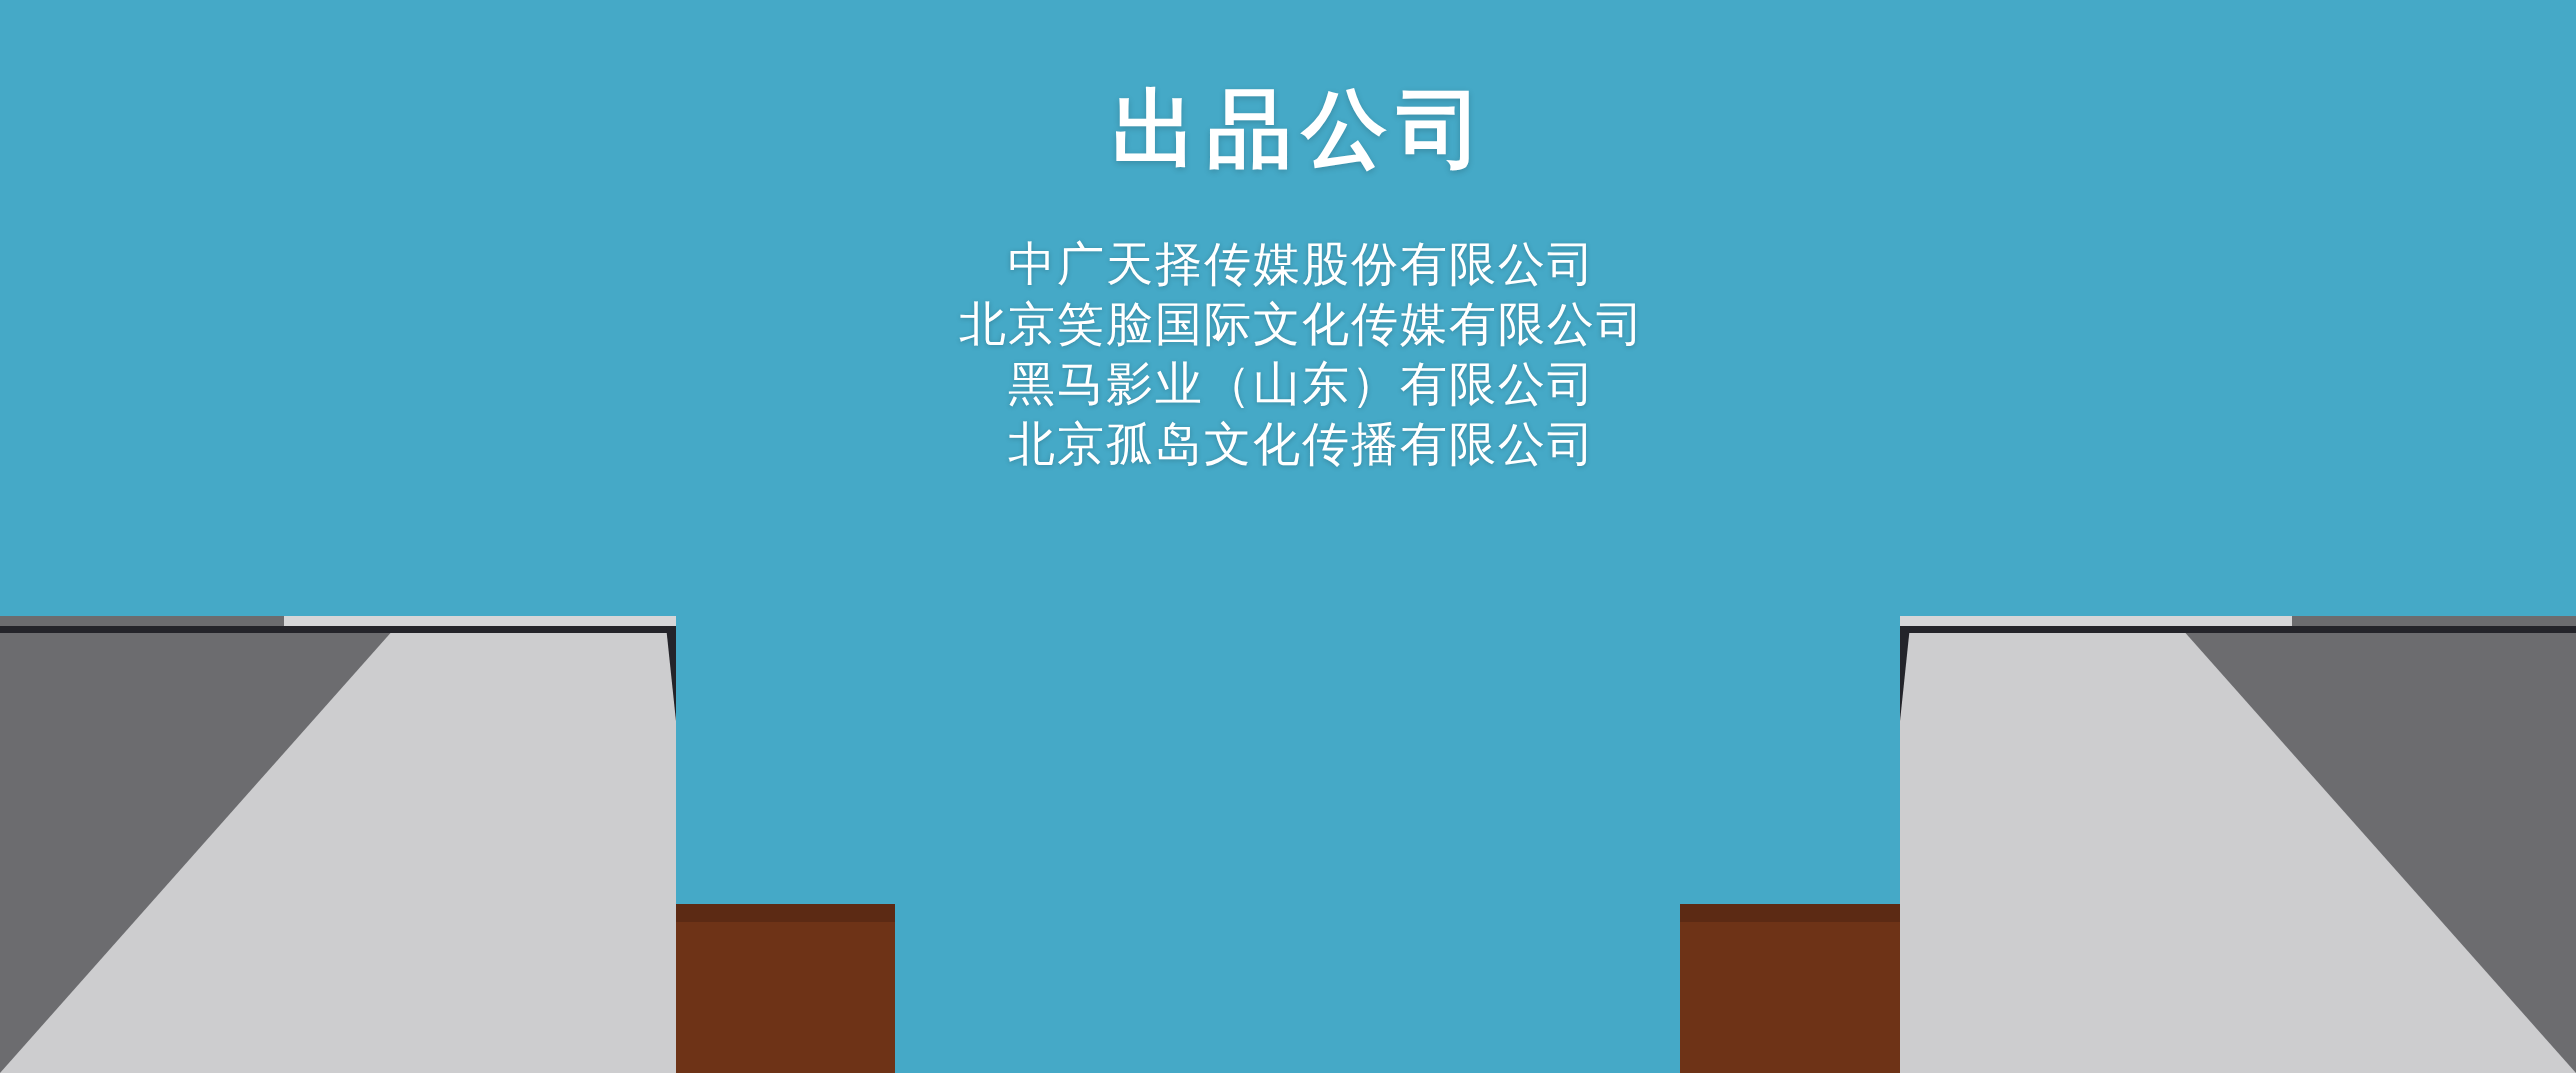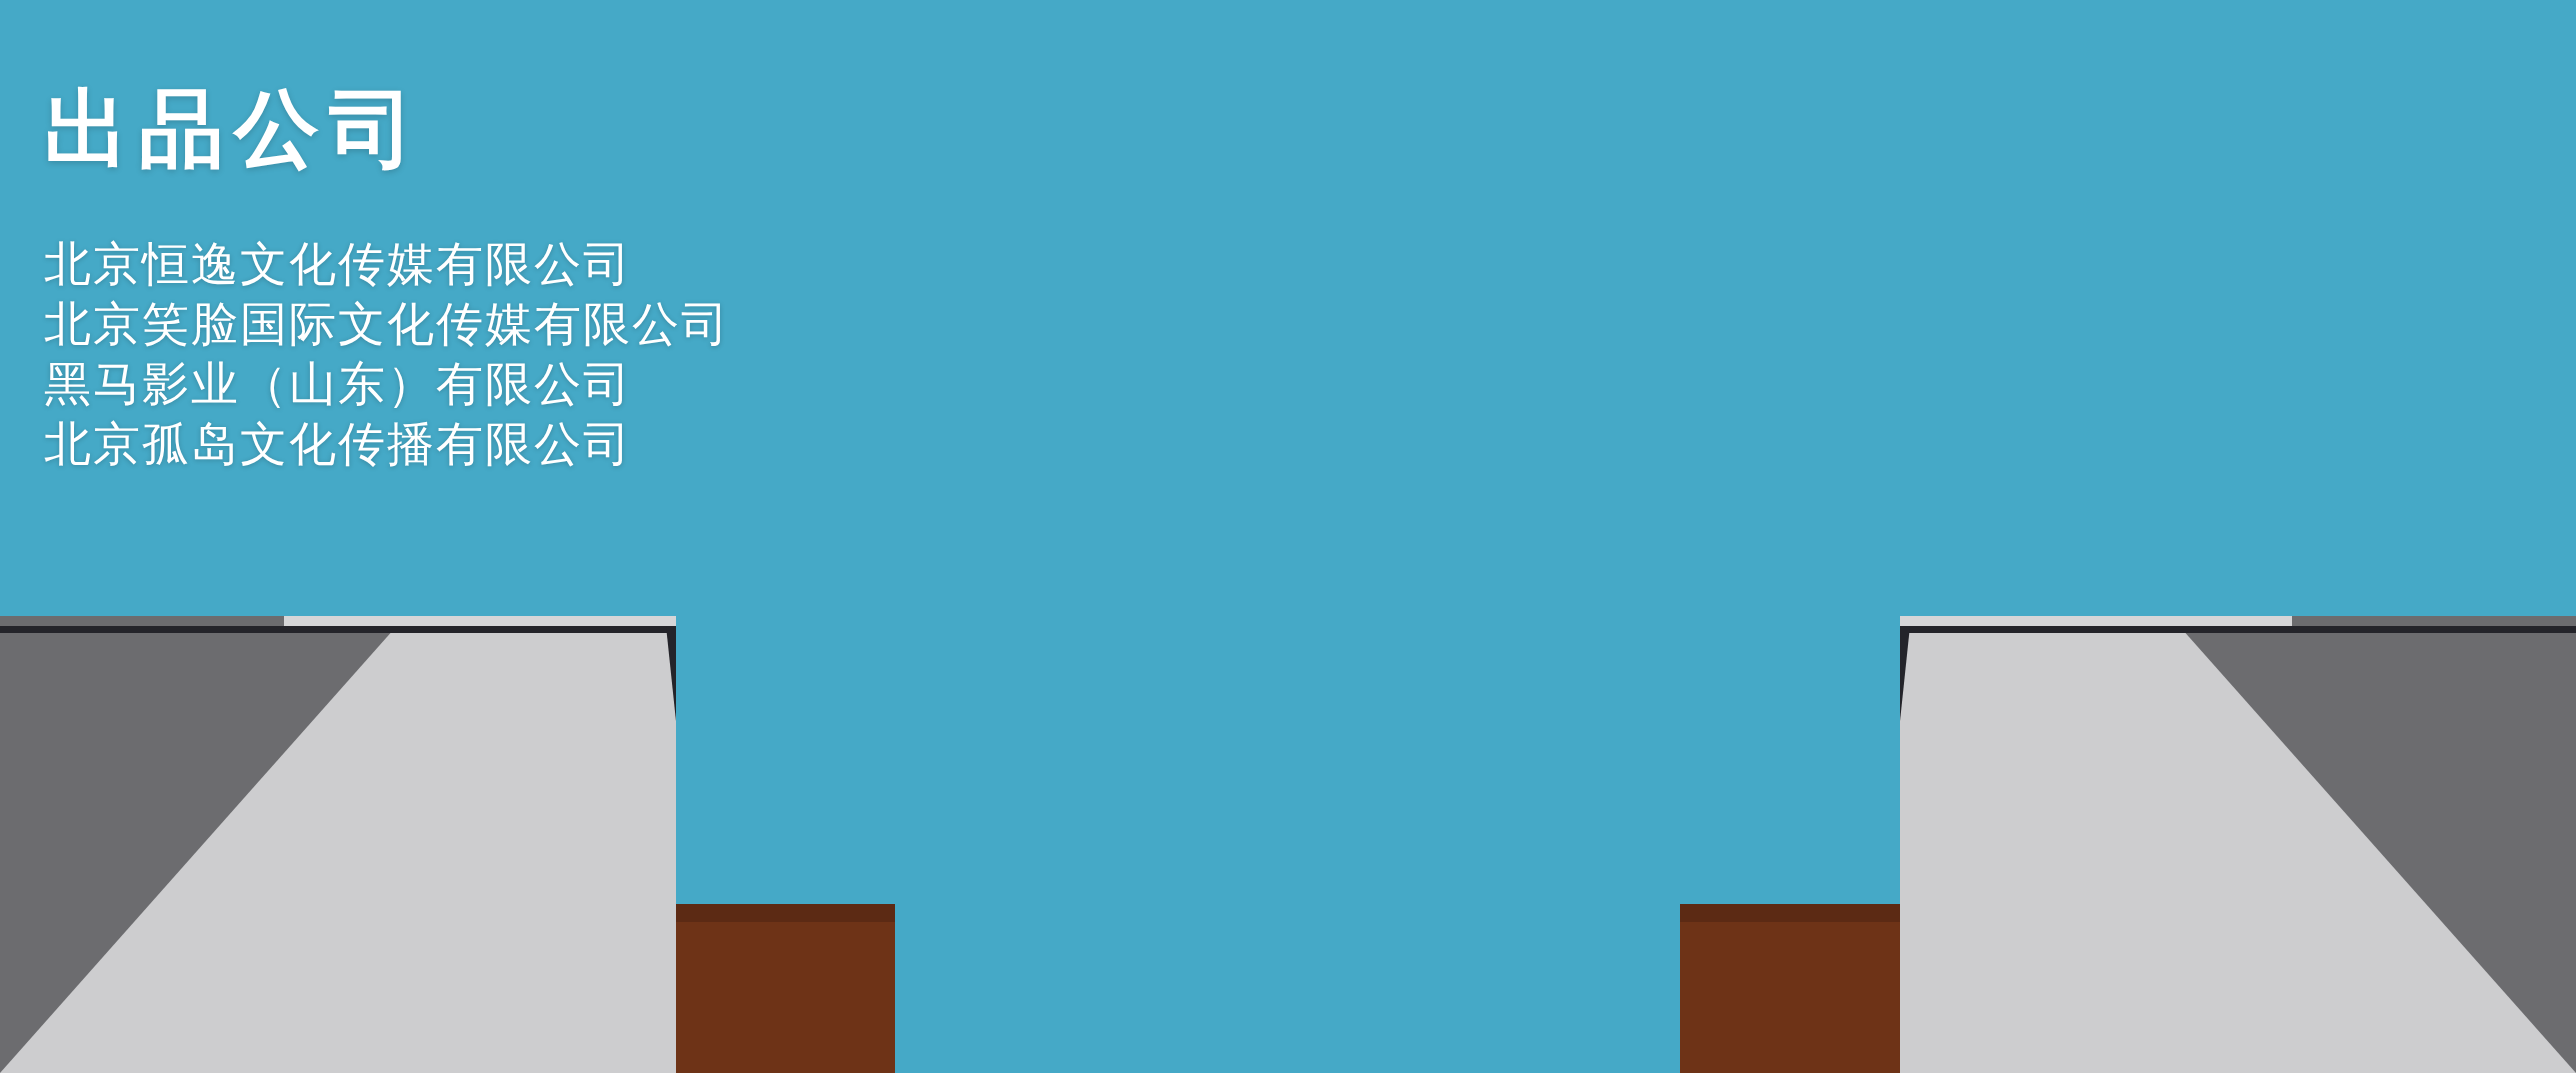--- a/index.html
+++ b/index.html
@@ -93,21 +93,21 @@
     background: #24242a;
   }
   .block.left  .block-edge { right: 0px; transform: skewX(6deg); transform-origin: top; }
   .block.right .block-edge { left: 0px;  transform: skewX(-6deg); transform-origin: top; }
 
   
   .content {
     position: absolute;
     left: 0; right: 16px;
     top: 0;
-    text-align: left;
+    text-align: center;
     pointer-events: none;
     margin-left: 44px;
   }
   .credits-title {
     margin: 0;
     padding-top: 87px;
     font-family: "Liberation Serif", "DejaVu Serif", serif;
     font-weight: 700;
     font-size: 85px;
     line-height: 1;
@@ -159,21 +159,21 @@
       <div class="parapet-cap"></div>
       <div class="parapet-line"></div>
       <div class="block-edge"></div>
     </div>
   </div>
 
   <div class="content">
     <h1 class="credits-title">出品公司</h1>
 
     <ul class="company-list">
-      <li class="company-item">北京恒逸文化传媒有限公司</li>
+      <li class="company-item">中广天择传媒股份有限公司</li>
       <li class="company-item">北京笑脸国际文化传媒有限公司</li>
       <li class="company-item">黑马影业（山东）有限公司</li>
       <li class="company-item">北京孤岛文化传播有限公司</li>
     </ul>
   </div>
 
 </div>
 
 
 </body></html>

